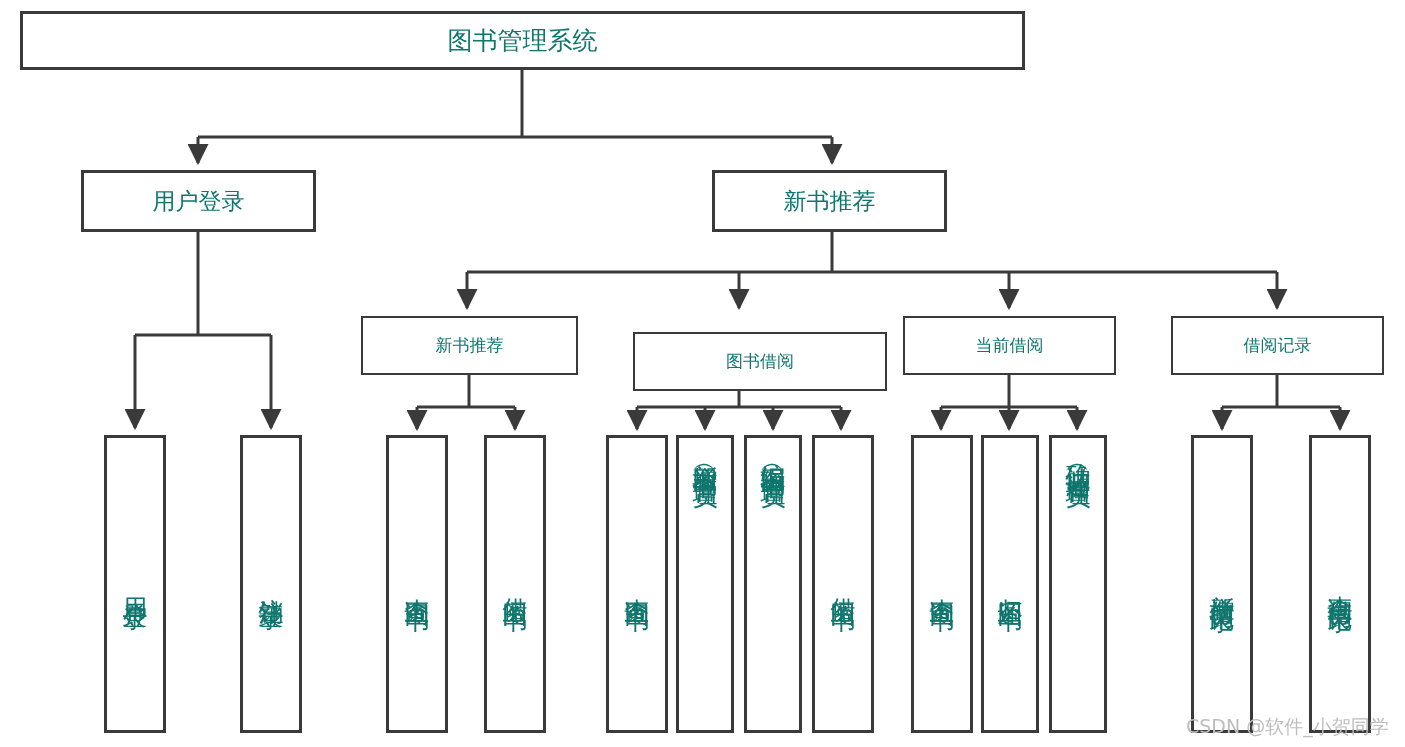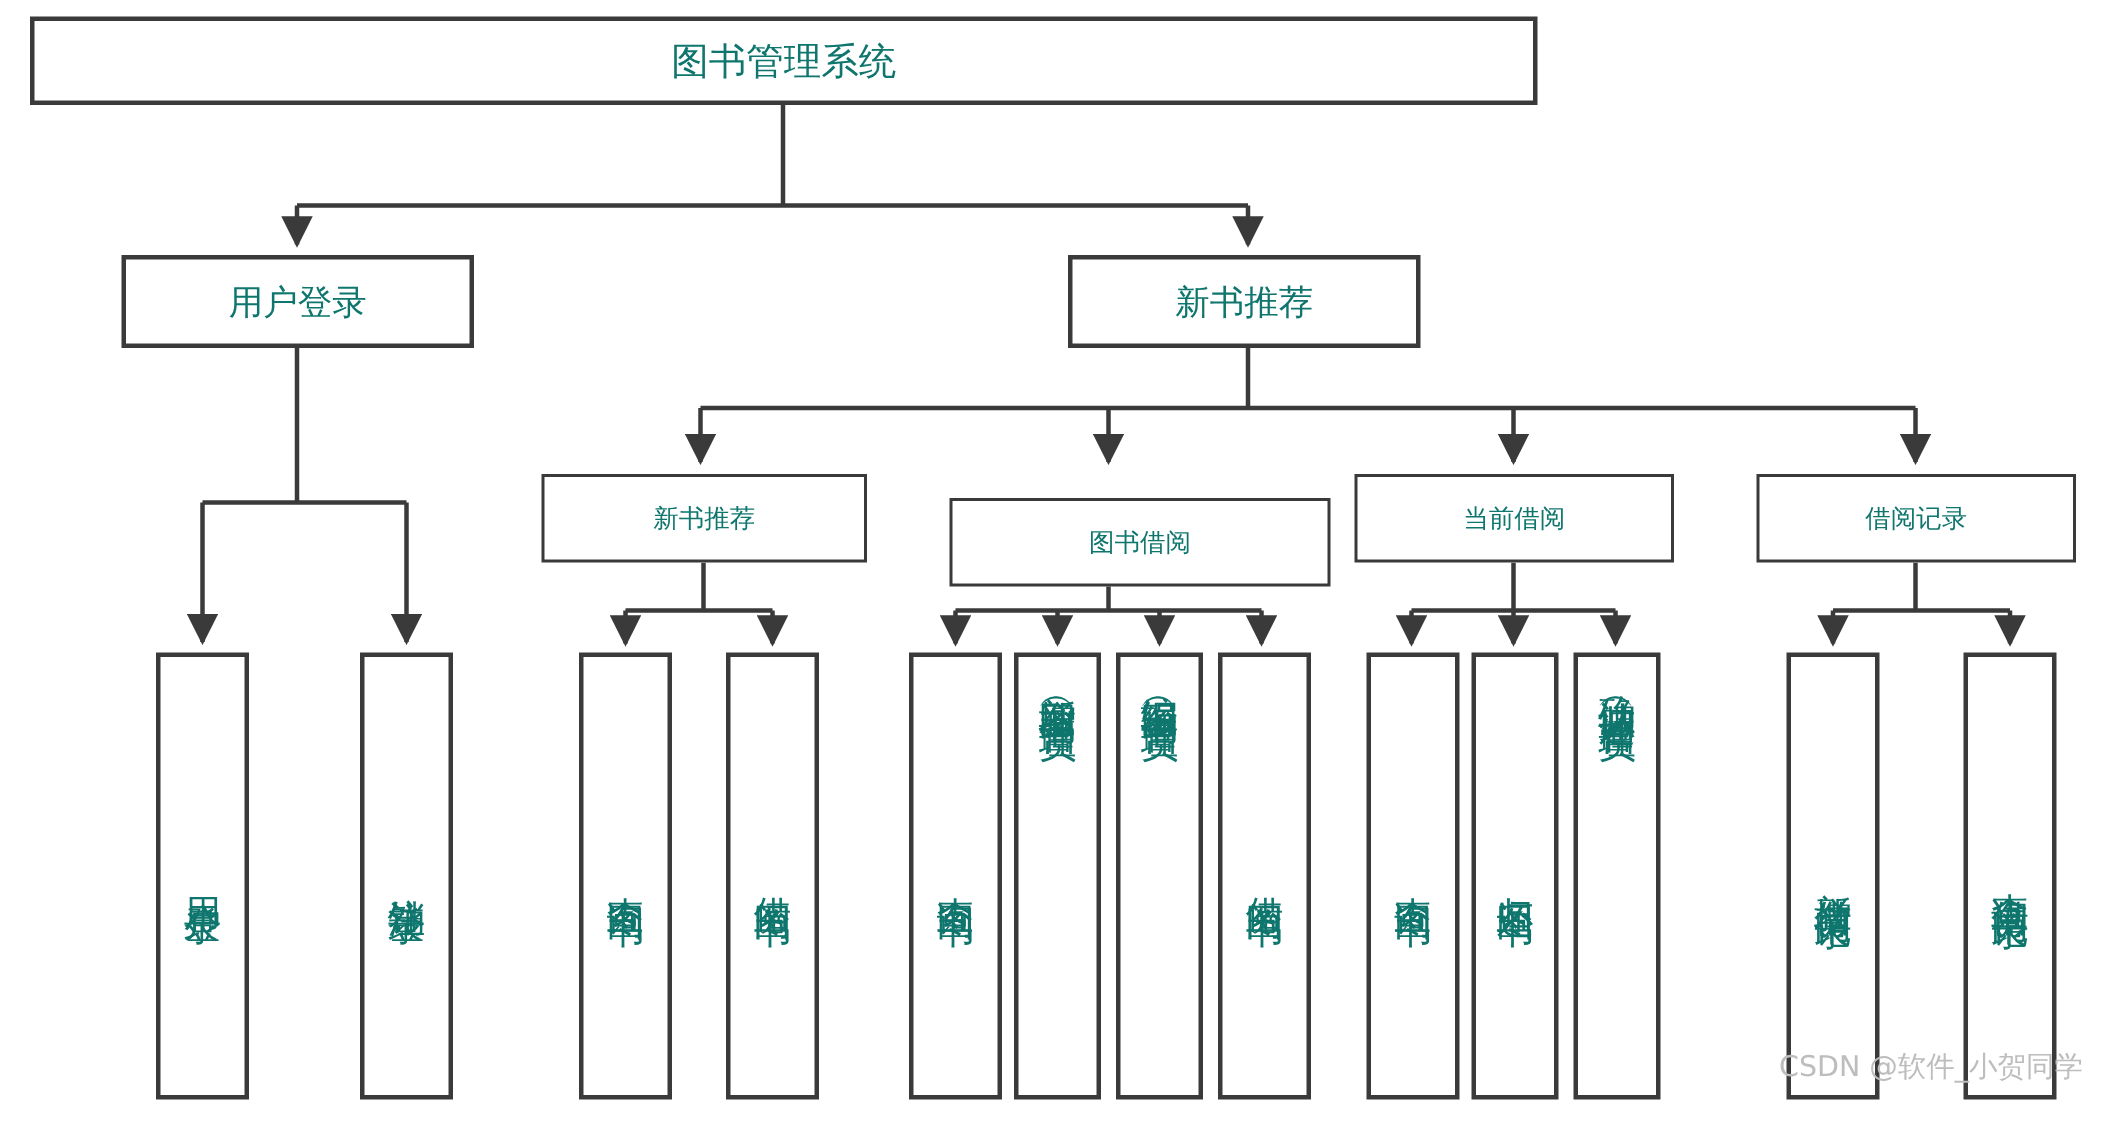--- a/index.html
+++ b/index.html
@@ -64,21 +64,21 @@
     line-height: 1;
     white-space: nowrap;
   }
   .node.leaf.centered {
     align-items: center;
     padding-top: 0;
   }
   .watermark {
     position: absolute;
     left: 1186px;
-    top: 698px;
+    top: 714px;
     font-size: 19px;
     color: #bdbdbd;
     white-space: nowrap;
     z-index: 5;
   }
 </style>
 </head>
 <body>
 
 <div id="canvas">

